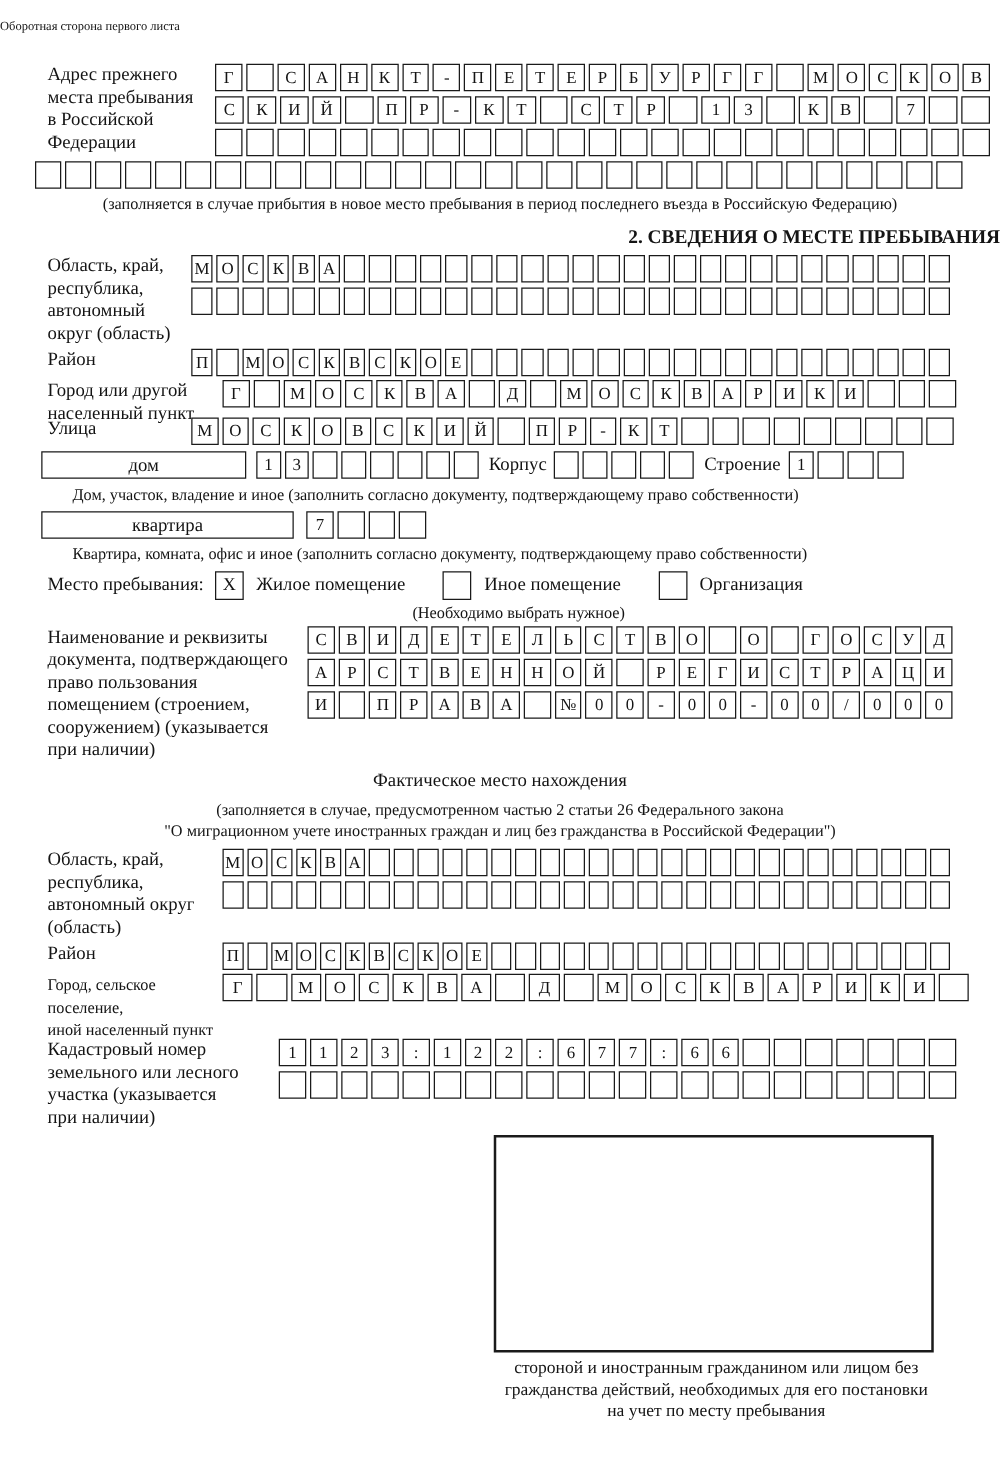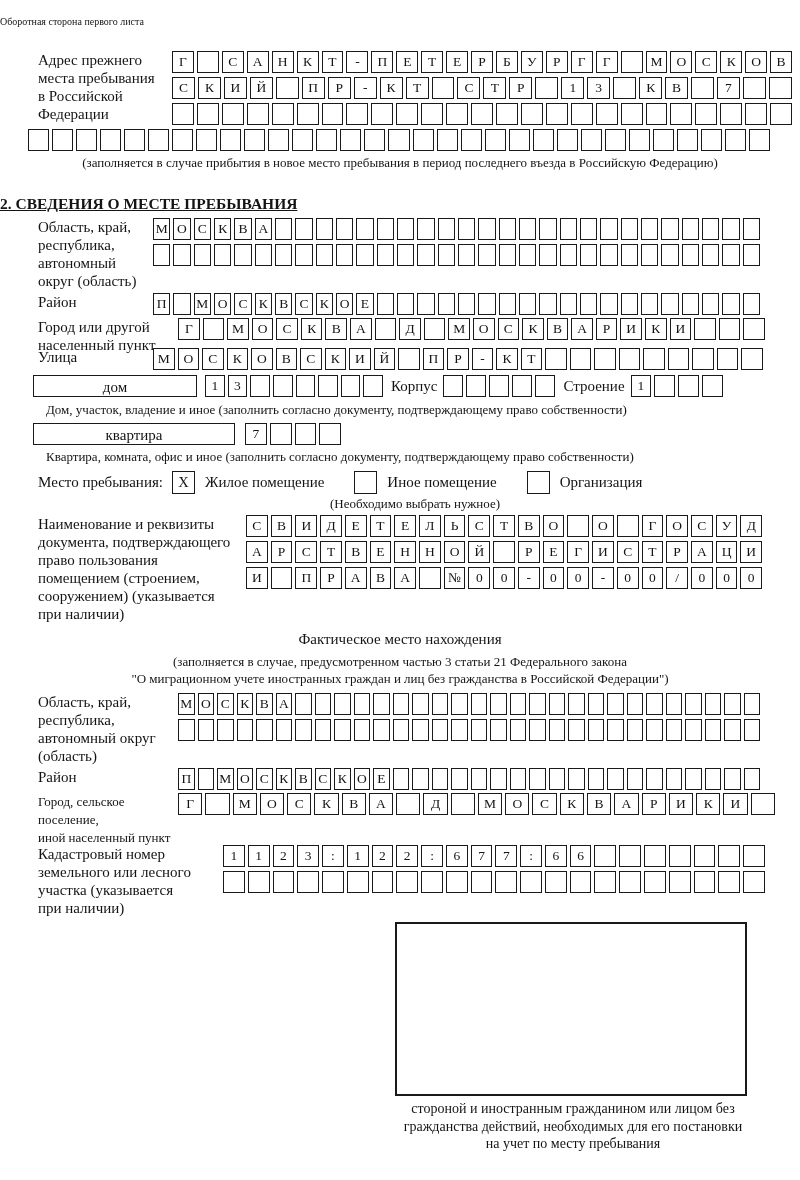--- a/index.html
+++ b/index.html
@@ -18,22 +18,22 @@
   .cells .cell{
     flex:1;height:20px;border:1.7px solid #1a1a1a;
     display:flex;align-items:center;justify-content:center;
     font-size:13.5px;line-height:1;background:#fff;
   }
   .mr8{margin-right:8px;} .mr40{margin-right:40px;} .mr35{margin-right:35px;}
   .mr37{margin-right:37px;} .mr38{margin-right:38px;} .mr25{margin-right:25px;}
   .fullrow{margin:4px 30px 0 28px;}
   .caption{font-size:13px;line-height:17px;}
   .caption.center{text-align:center;}
-  .cap-left{padding-left:46px;margin-top:3px;}
-  .sec-title{text-align:left;font-weight:bold;font-size:15.5px;margin:24px 0 5px 0;text-decoration:underline;}
+  .cap-left{padding-left:58px;margin-top:3px;}
+  .sec-title{text-align:right;font-weight:bold;font-size:15.5px;margin:10px 0 5px 0;}
   .domrow{display:flex;align-items:flex-start;margin-left:33px;margin-top:5px;}
   .widebox{border:1.7px solid #1a1a1a;height:20px;display:flex;align-items:flex-end;justify-content:center;font-size:15px;background:#fff;}
   .wb-dom{width:162px;margin-right:8px;}
   .wb-kv{width:200px;margin-right:10px;}
   .cells.wfix{flex:none;}
   .w178{width:178px;} .w112{width:112px;} .w92{width:92px;} .w96{width:96px;}
   .inline-lbl{font-size:15px;line-height:23px;margin:0 6px 0 8px;white-space:nowrap;font-family:Liberation Serif, serif;}
   .mesto{display:flex;align-items:center;padding-left:38px;margin-top:6px;}
   .mesto .t{font-size:15px;white-space:nowrap;}
   .chk{
@@ -496,21 +496,21 @@
           <span class="cell">0</span>
           <span class="cell">/</span>
           <span class="cell">0</span>
           <span class="cell">0</span>
           <span class="cell">0</span>
         </div>
     </div>
   </div>
 
   <div class="fact-title">Фактическое место нахождения</div>
-  <div class="caption center">(заполняется в случае, предусмотренном частью 3 статьи 21 Федерального закона</div>
+  <div class="caption center">(заполняется в случае, предусмотренном частью 2 статьи 26 Федерального закона</div>
   <div class="caption center">"О миграционном учете иностранных граждан и лиц без гражданства в Российской Федерации")</div>
 
   <div class="frow mt6">
     <div class="lbl w140">
       <div>Область, край,</div>
       <div>республика,</div>
       <div>автономный округ</div>
       <div>(область)</div>
     </div>
     <div class="rows mr40">

